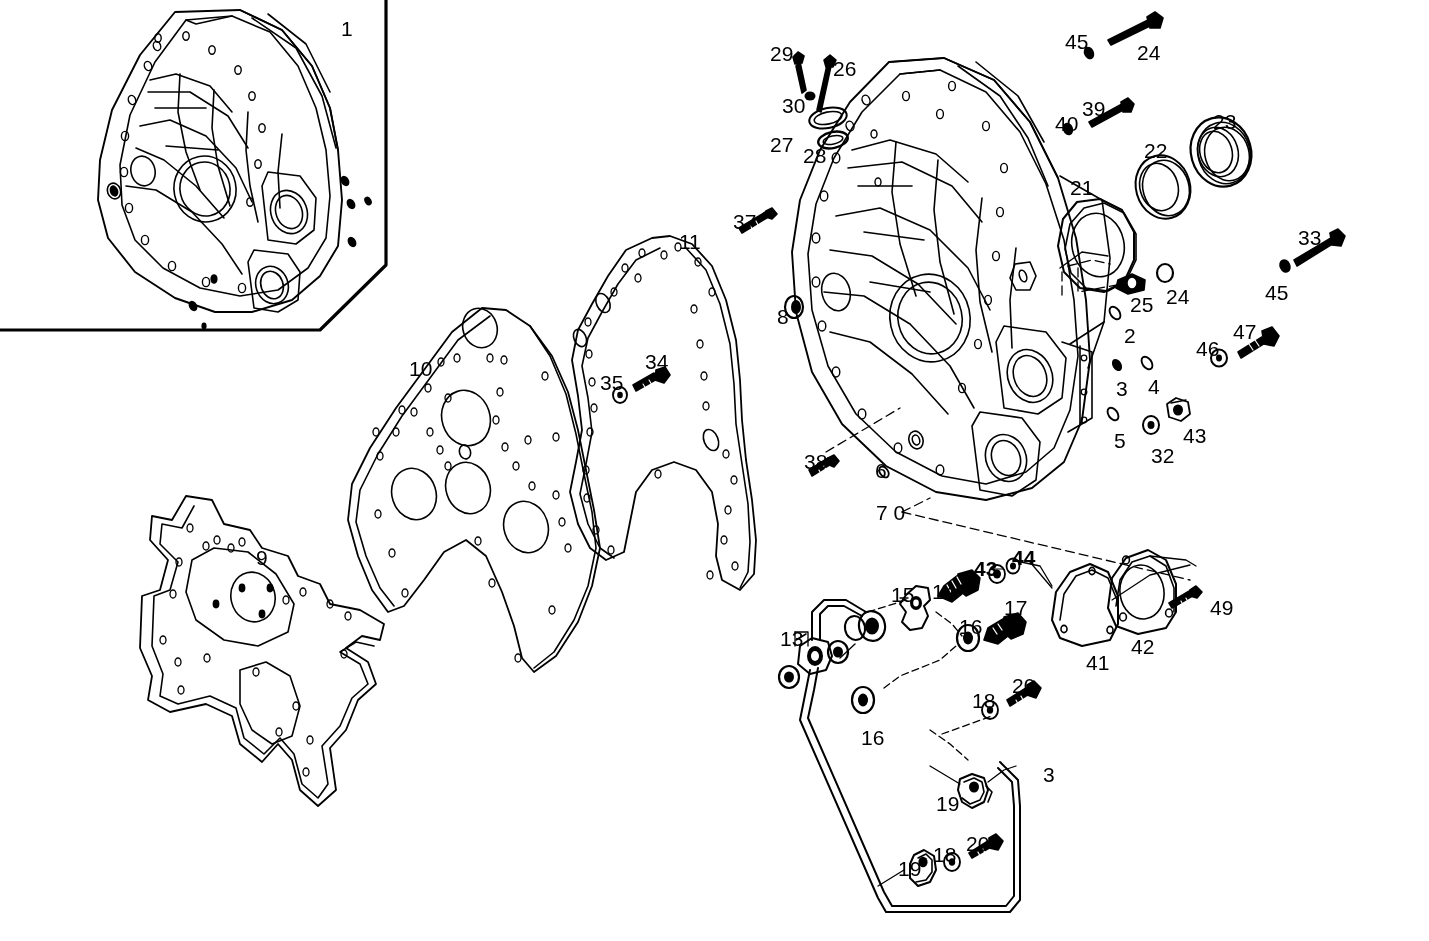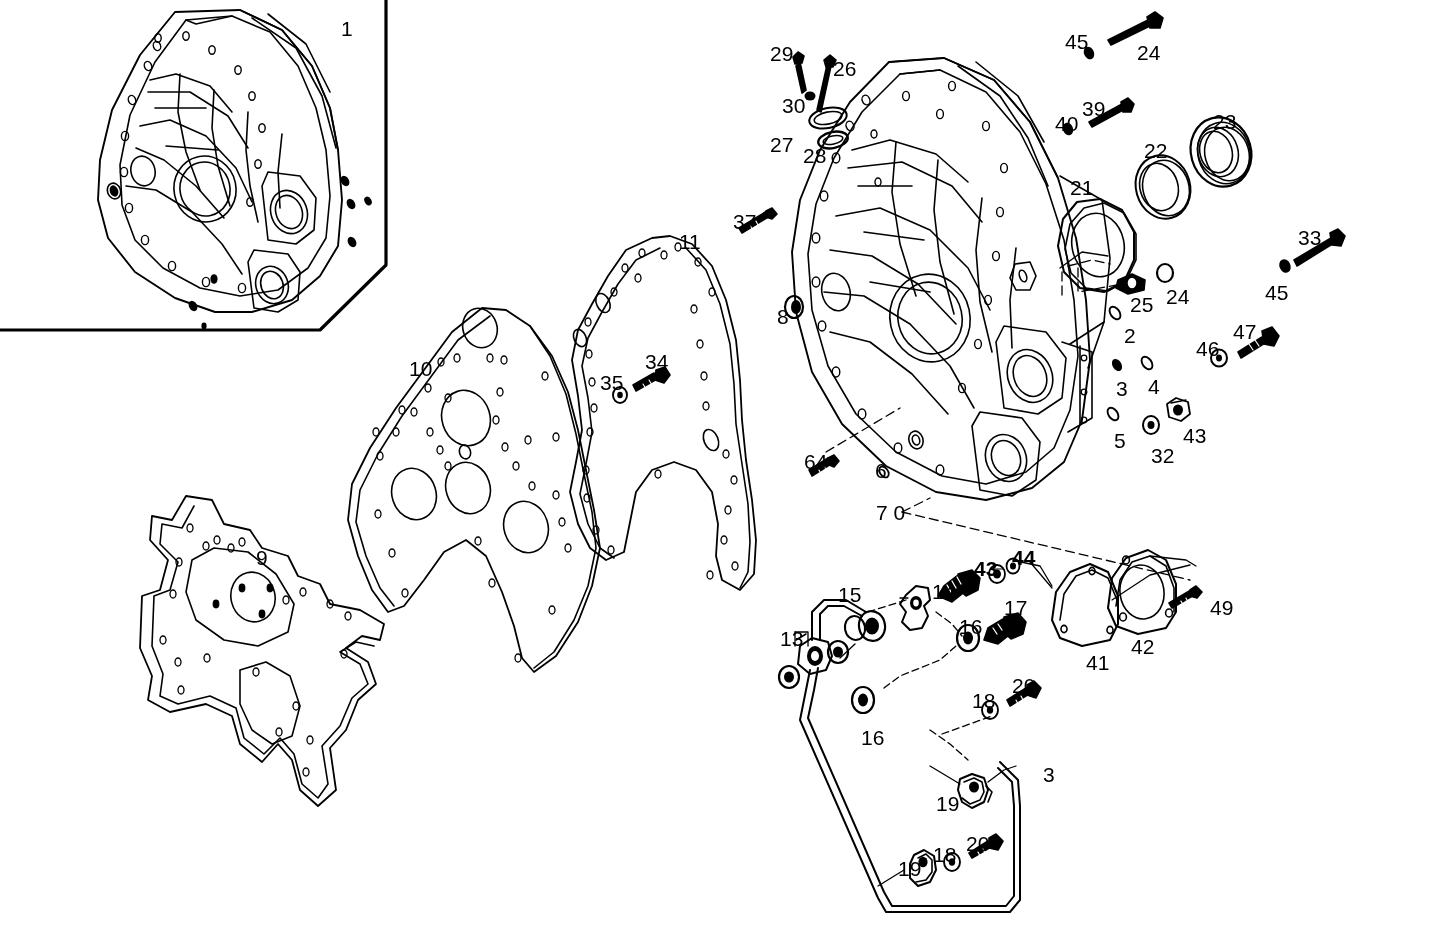--- a/index.html
+++ b/index.html
@@ -639,28 +639,28 @@
 <div class="callout" style="left:1233px;top:321px;">47</div>
 <div class="callout" style="left:1196px;top:338px;">46</div>
 <div class="callout" style="left:409px;top:358px;">10</div>
 <div class="callout" style="left:645px;top:351px;">34</div>
 <div class="callout" style="left:600px;top:372px;">35</div>
 <div class="callout" style="left:1116px;top:378px;">3</div>
 <div class="callout" style="left:1148px;top:376px;">4</div>
 <div class="callout" style="left:1114px;top:430px;">5</div>
 <div class="callout" style="left:1151px;top:445px;">32</div>
 <div class="callout" style="left:1183px;top:425px;">43</div>
-<div class="callout" style="left:804px;top:451px;">64</div>
+<div class="callout" style="left:804px;top:451px;">38</div>
 <div class="callout" style="left:875px;top:460px;">6</div>
 <div class="callout" style="left:876px;top:502px;">7 0</div>
 <div class="callout" style="left:256px;top:547px;">9</div>
 <div class="callout" style="left:932px;top:561px;margin-top:20px;">14</div>
 <div class="callout bold" style="left:974px;top:558px;">43</div>
 <div class="callout bold" style="left:1012px;top:547px;">44</div>
-<div class="callout" style="left:838px;top:584px;text-align:right;">15</div>
+<div class="callout" style="left:891px;top:584px;text-align:right;">15</div>
 <div class="callout" style="left:959px;top:616px;">16</div>
 <div class="callout" style="left:1004px;top:597px;">17</div>
 <div class="callout" style="left:1210px;top:597px;">49</div>
 <div class="callout" style="left:780px;top:628px;text-align:right;">13</div>
 <div class="callout" style="left:1086px;top:652px;">41</div>
 <div class="callout" style="left:1131px;top:636px;">42</div>
 <div class="callout" style="left:972px;top:690px;">18</div>
 <div class="callout" style="left:1012px;top:675px;">20</div>
 <div class="callout" style="left:861px;top:727px;">16</div>
 <div class="callout" style="left:1043px;top:764px;">3</div>

